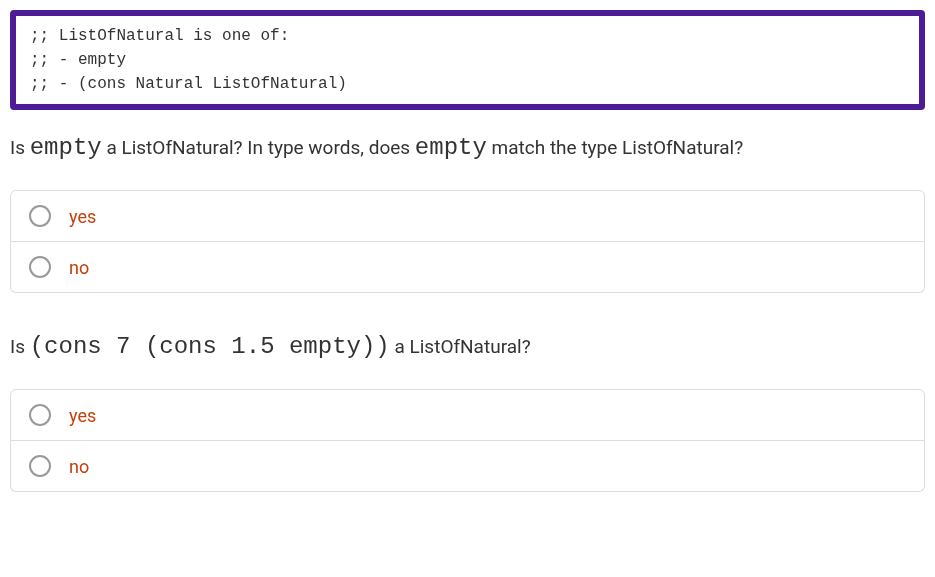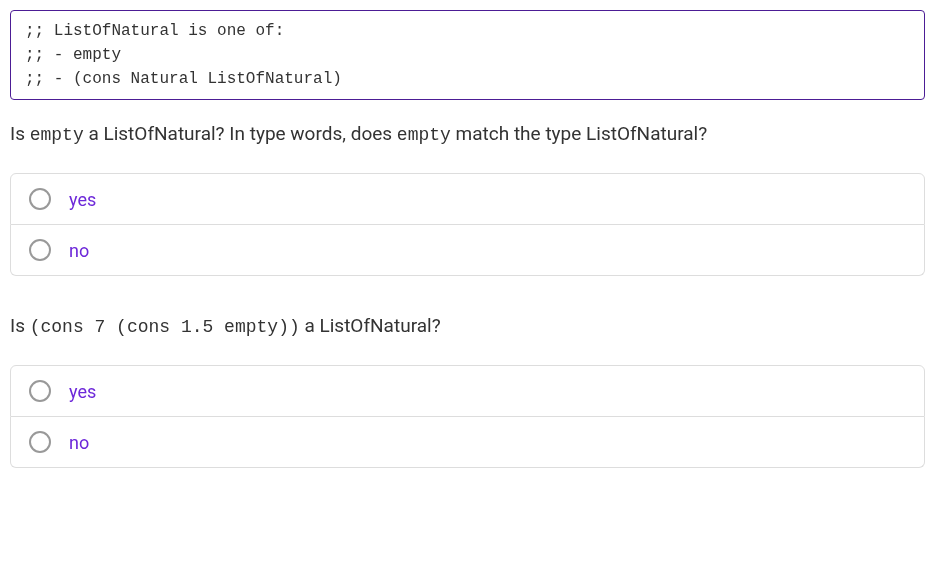--- a/index.html
+++ b/index.html
@@ -9,39 +9,39 @@
     }
     body {
       font-family: -apple-system, BlinkMacSystemFont, "Segoe UI", Roboto, Helvetica, Arial, sans-serif;
       font-size: 18px;
       color: #333;
       background: #fff;
       padding: 10px;
       width: 935px;
     }
     .code-block {
-      border: 1px solid #4c1d95;
+      border: 6px solid #4c1d95;
       border-radius: 4px;
       padding: 8px 14px;
       font-family: "Consolas", "Monaco", "Courier New", monospace;
       font-size: 16px;
       line-height: 1.5;
       white-space: pre;
       color: #333;
       margin-bottom: 20px;
     }
     .question-text {
       font-size: 19px;
       color: #333;
       margin-bottom: 24px;
       line-height: 1.5;
     }
     .question-text code {
       font-family: "Consolas", "Monaco", "Courier New", monospace;
-      font-size: 18px;
+      font-size: 24px;
     }
     .options-group {
       margin-bottom: 36px;
     }
     .option {
       border: 1px solid #ddd;
       padding: 14px 18px;
       display: flex;
       align-items: center;
       cursor: pointer;
@@ -62,21 +62,21 @@
     .radio-circle {
       width: 22px;
       height: 22px;
       border: 2px solid #999;
       border-radius: 50%;
       margin-right: 18px;
       flex-shrink: 0;
     }
     .option-label {
       font-size: 18px;
-      color: #6d28d9;
+      color: #c2410c;
     }
   </style>
 </head>
 <body>
 
 <div class="code-block">;; ListOfNatural is one of:
 ;; - empty
 ;; - (cons Natural ListOfNatural)</div>
 
 <div class="question-text">

